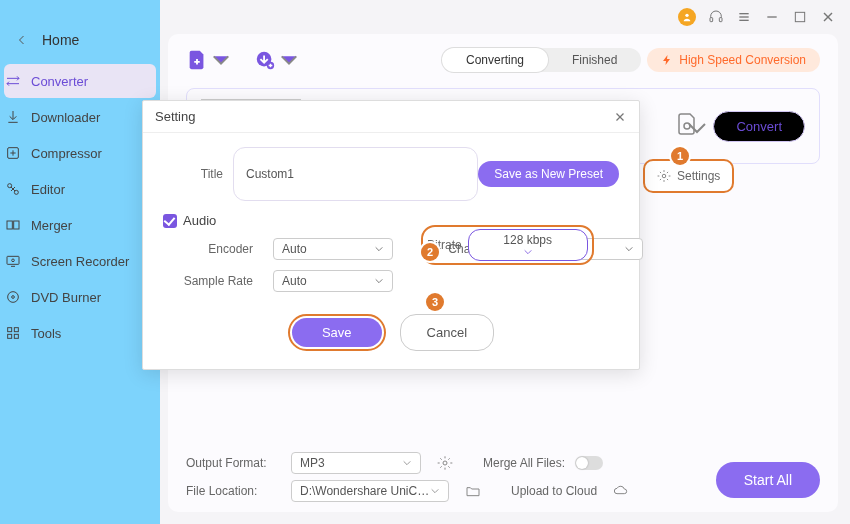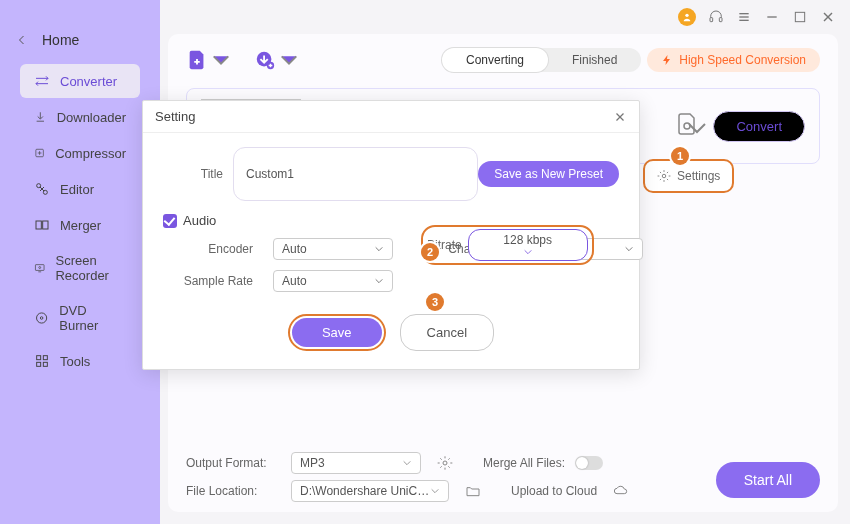--- a/index.html
+++ b/index.html
@@ -5,23 +5,23 @@
 * { margin: 0; padding: 0; box-sizing: border-box; font-family: -apple-system, BlinkMacSystemFont, "Segoe UI", sans-serif; }
 body { width: 850px; height: 524px; background: #f5f4f7; overflow: hidden; position: relative; }
 
 
 .titlebar { position: absolute; top: 0; right: 0; height: 34px; display: flex; align-items: center; gap: 12px; padding-right: 14px; }
 .titlebar .avatar { width: 18px; height: 18px; border-radius: 50%; background: #f5a623; display: flex; align-items: center; justify-content: center; }
 .titlebar .avatar svg { width: 10px; height: 10px; fill: #fff; }
 .titlebar .icn { width: 16px; height: 16px; stroke: #777; fill: none; cursor: pointer; }
 
 
-.sidebar { position: absolute; left: 0; top: 0; width: 160px; height: 100%; background: #c4b5fd; padding-top: 28px; }
+.sidebar { position: absolute; left: 0; top: 0; width: 160px; height: 100%; background: #7dd3fc; padding-top: 28px; }
 .sidebar .home-row { display: flex; align-items: center; gap: 14px; padding: 4px 16px 14px 16px; color: #333; font-size: 14px; }
-.nav-item { display: flex; align-items: center; gap: 10px; padding: 9px 14px; font-size: 13px; color: #444; cursor: pointer; border-radius: 6px; margin: 2px 20px; }
+.nav-item { display: flex; align-items: center; gap: 10px; padding: 9px 1px; font-size: 13px; color: #444; cursor: pointer; border-radius: 6px; margin: 2px 4px; }
 .nav-item.active { background: #e9e4f5; color: #6b4cd6; }
 .nav-item svg { width: 16px; height: 16px; stroke: currentColor; fill: none; stroke-width: 1.5; }
 .nav-item.active svg { stroke: #6b4cd6; }
 
 
 .main { position: absolute; left: 168px; top: 34px; right: 12px; bottom: 12px; background: #fcfbfe; border-radius: 10px; }
 .toolbar { display: flex; align-items: center; padding: 14px 18px 10px 18px; }
 .tb-btn { display: flex; align-items: center; margin-right: 22px; cursor: pointer; }
 .tb-btn svg { width: 22px; height: 22px; fill: #7a56e0; }
 .tb-chevron { width: 8px; height: 8px; margin-left: 2px; stroke: #888; fill: none; }

